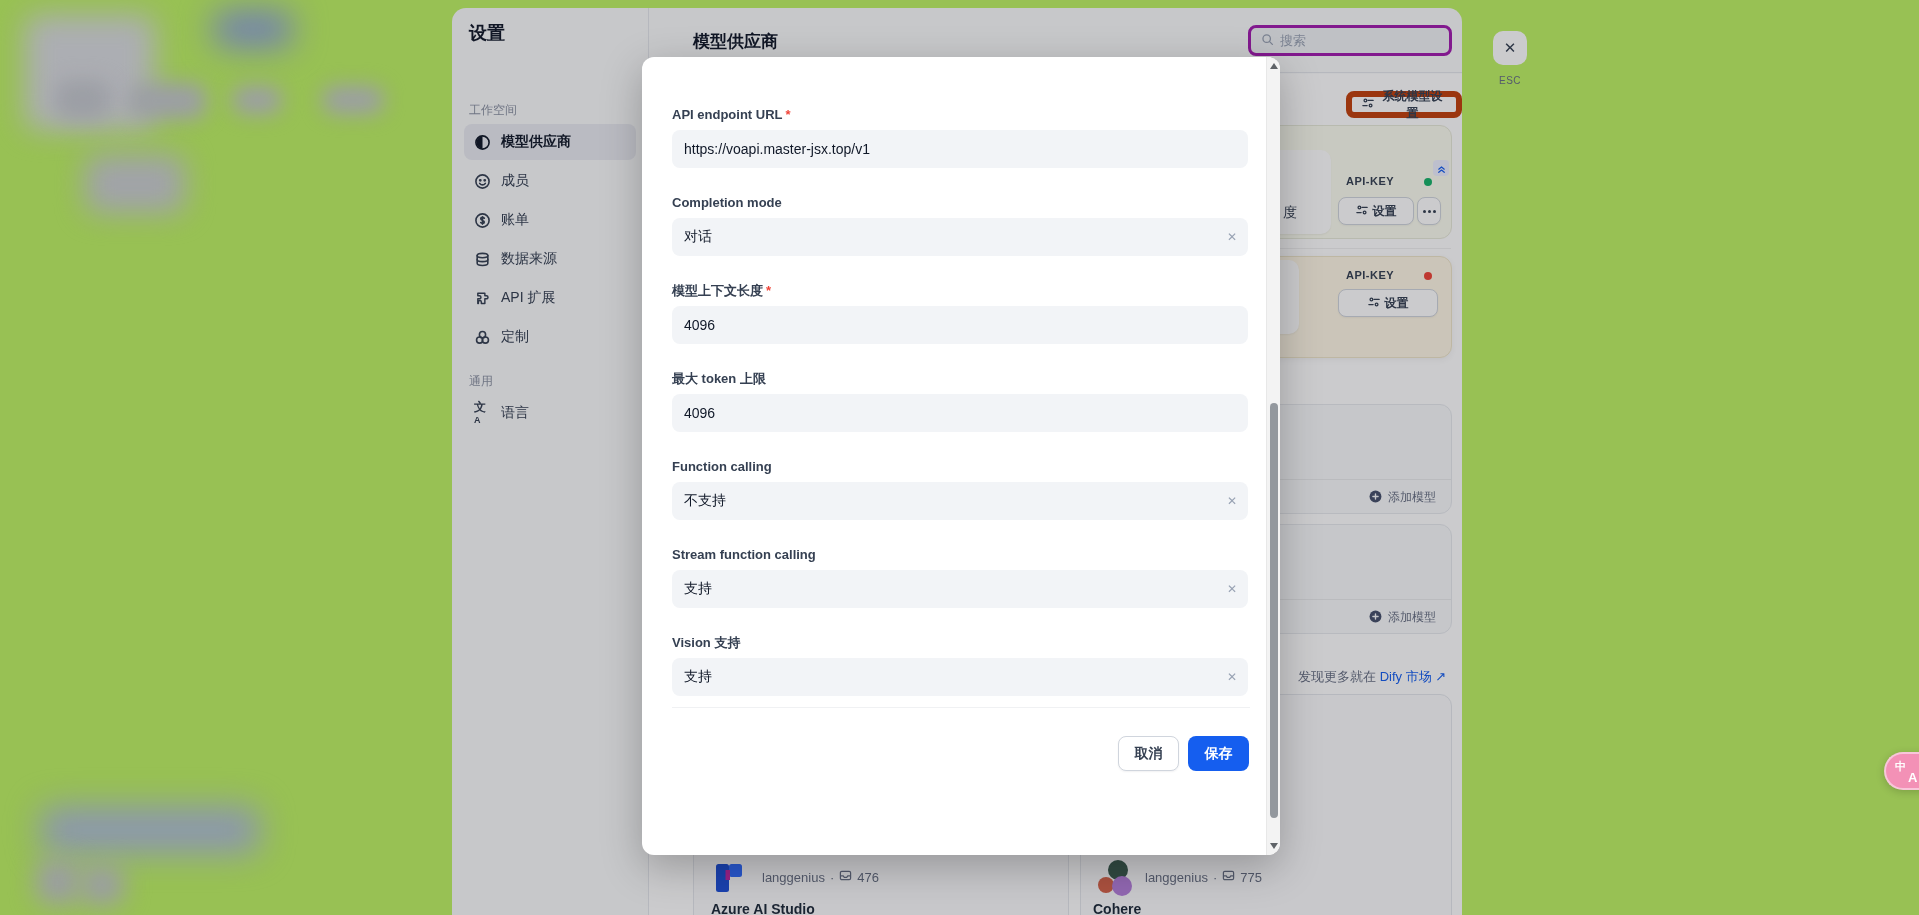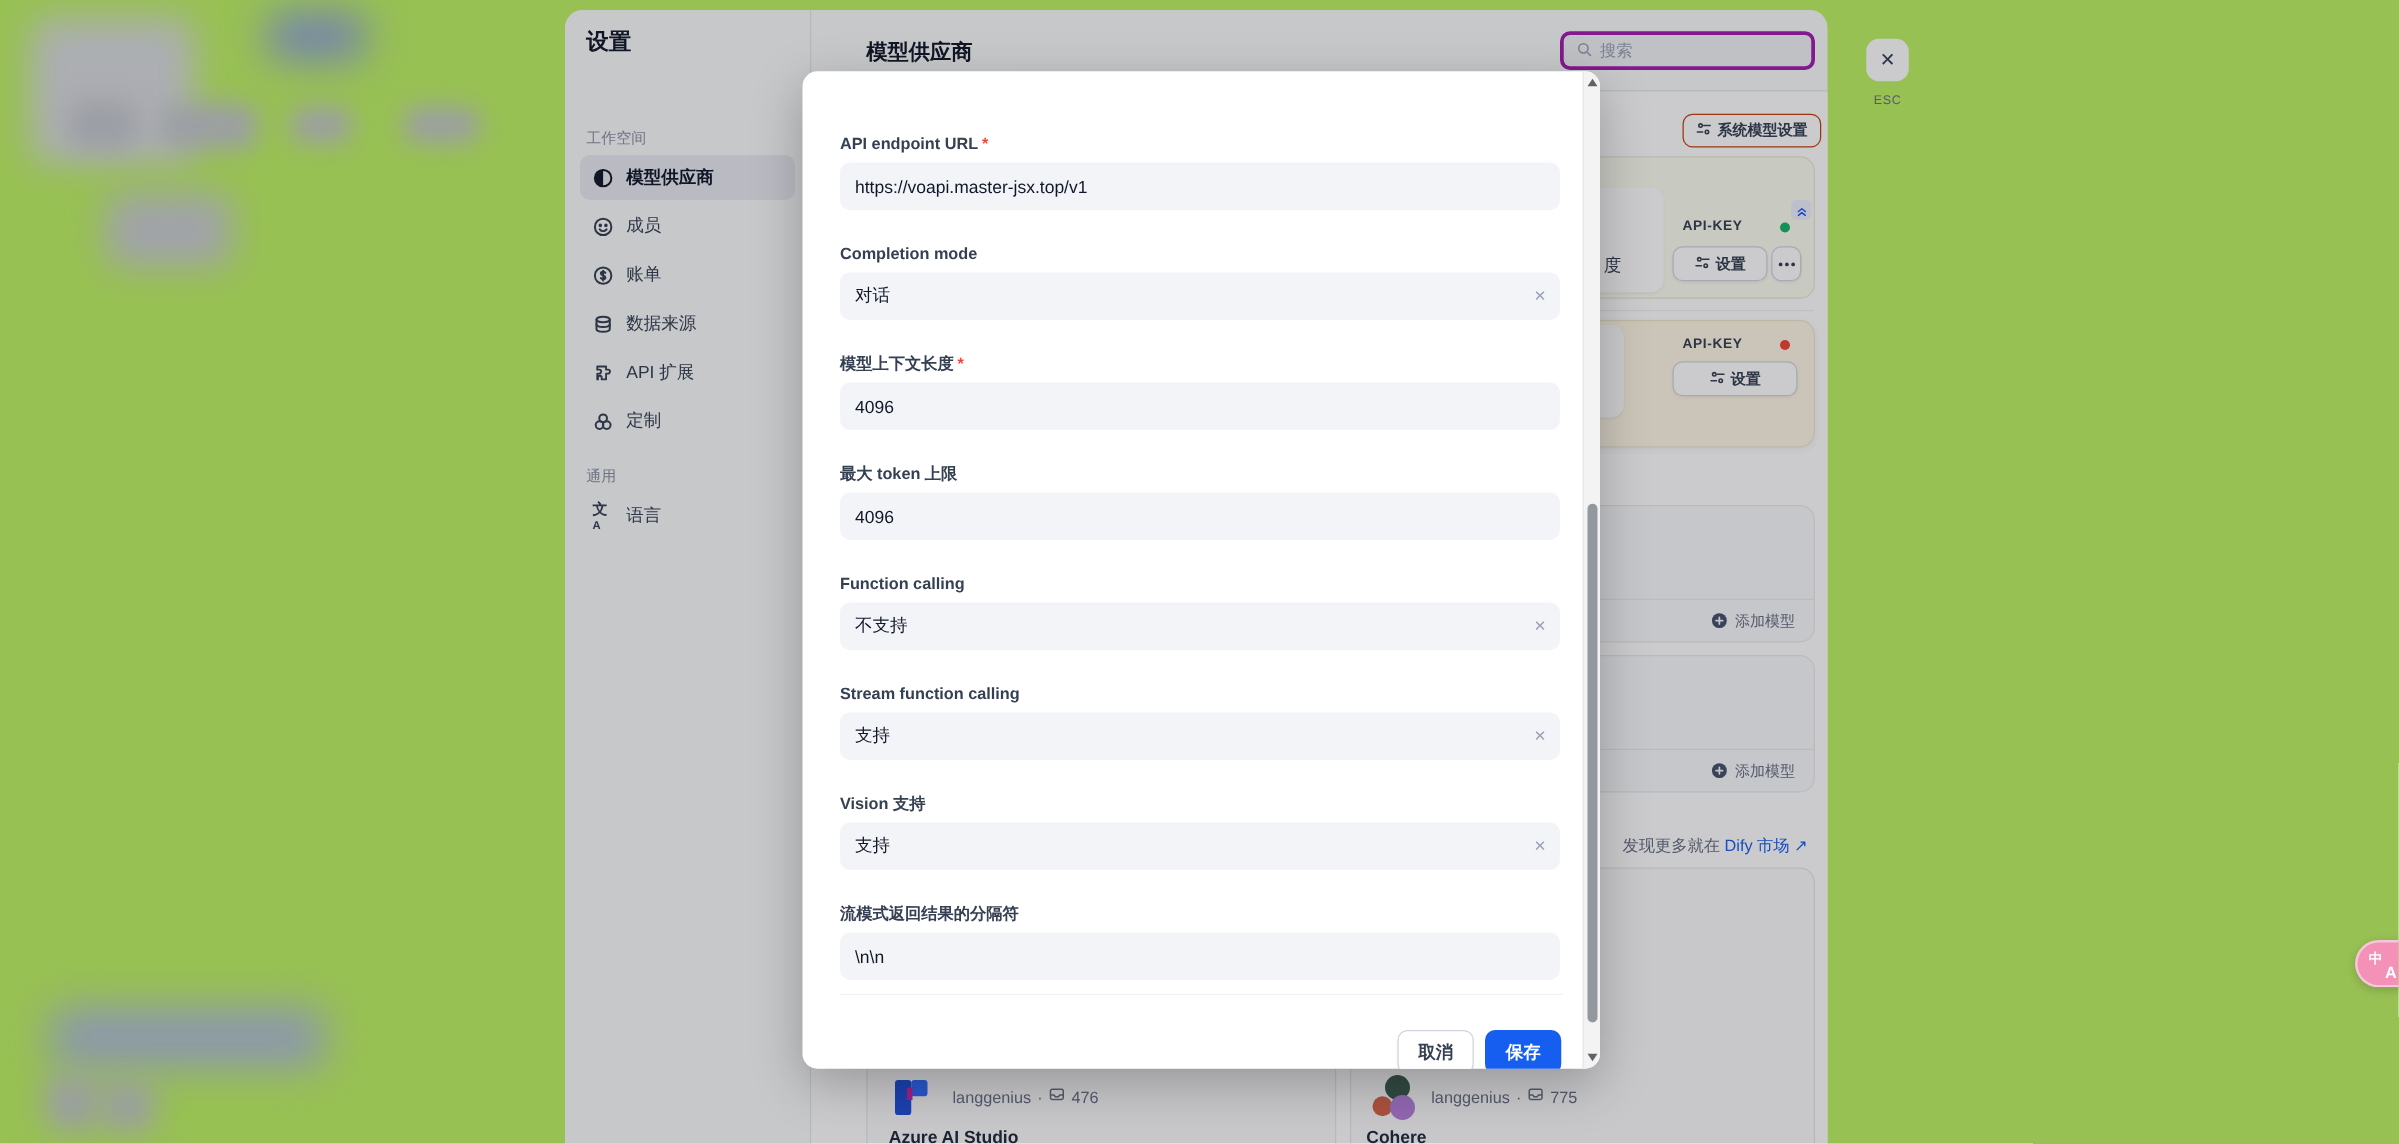--- a/index.html
+++ b/index.html
@@ -24,21 +24,21 @@
   .lang-glyph small { font-size:9px; font-weight:700; }
   .side-divider { position:absolute; left:196px; top:0; bottom:0; width:1px; background:#e4e7ec; }
 
   .main-head { position:absolute; left:197px; right:0; top:0; height:65px; border-bottom:1px solid #e4e7ec; }
   .main-head h2 { position:absolute; left:44px; top:22px; font-size:17px; font-weight:700; color:#101828; }
   .search { position:absolute; right:10px; top:17px; width:204px; height:31px; background:#f0f2f5; border:3px solid #a21caf; border-radius:8px; display:flex; align-items:center; gap:6px; padding:0 10px; color:#98a2b3; font-size:13px; }
   .search svg { width:13px; height:13px; }
 
   .content { position:absolute; left:197px; right:0; top:66px; bottom:0; background:#ffffff; }
 
-  .sysmodel { position:absolute; left:697px; top:17px; height:27px; display:flex; align-items:center; gap:5px; background:#fff; border:1px solid #c2410c; border-radius:8px; padding:0 10px; font-size:12px; font-weight:600; color:#354052; cursor:pointer; }
+  .sysmodel { position:absolute; left:697px; top:17px; height:27px; display:flex; align-items:center; gap:5px; background:#fff; border:6px solid #c2410c; border-radius:8px; padding:0 10px; font-size:12px; font-weight:600; color:#354052; cursor:pointer; }
   .sysmodel svg { width:12px; height:12px; }
 
   .pcard { position:absolute; width:354px; border-radius:12px; }
   .pcard.c1 { left:449px; top:51px;  height:114px; background:#fcfdf0; border:1px solid #e7e9d9; }
   .pcard.c2 { left:449px; top:182px; height:102px; background:#fff8e6; border:1px solid #efe6ca; box-shadow:0 2px 6px rgba(0,0,0,.05); }
   .pcard.c3 { left:449px; top:330px; height:110px; background:#f9fafb; border:1px solid #e7eaee; }
   .pcard.c4 { left:449px; top:450px; height:110px; background:#f9fafb; border:1px solid #e7eaee; }
   .subcard { position:absolute; background:#fff; border-radius:10px; box-shadow:0 1px 2px rgba(16,24,40,.06); }
   .apikey { position:absolute; font-size:11px; font-weight:600; letter-spacing:.5px; color:#354052; }
   .dot { position:absolute; width:8px; height:8px; border-radius:50%; }
@@ -390,28 +390,20 @@
         </div>
         <div class="fgroup">
           <div class="flabel">
             <span>Vision 支持</span>
           </div>
           <div class="fbox">
             <span>支持</span>
             <span class="clear-x">✕</span>
           </div>
         </div>
-        <div class="fgroup">
-          <div class="flabel">
-            <span>流模式返回结果的分隔符</span>
-          </div>
-          <div class="fbox">
-            <span>\n\n</span>
-          </div>
-        </div>
       </div>
     <div class="dlg-divider"></div>
     <div class="dlg-footer">
       <button class="btn btn-cancel">取消</button>
       <button class="btn btn-save">保存</button>
     </div>
     <div class="dlg-scroll">
       <div class="arr up"></div>
       <div class="thumb"></div>
       <div class="arr down"></div>

